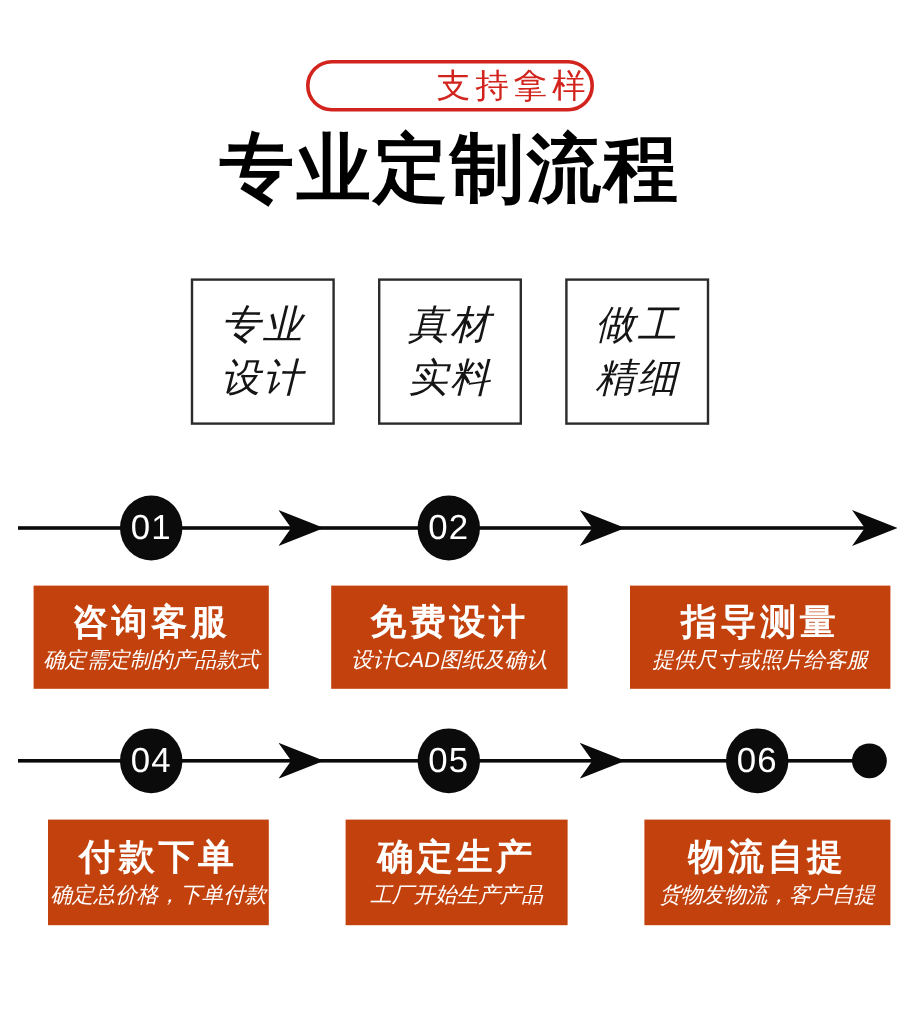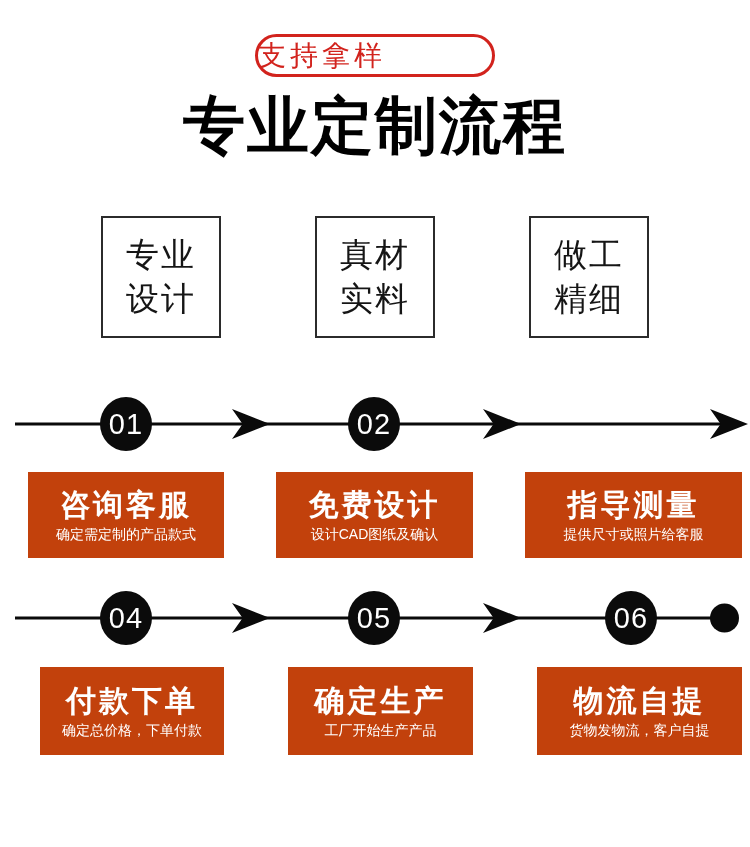--- a/index.html
+++ b/index.html
@@ -9,41 +9,41 @@
     width:750px; height:847px;
     margin:0 auto;
     background:#ffffff;
     overflow:hidden;
     font-family:"Liberation Sans","DejaVu Sans",sans-serif;
     color:#000;
   }
   
   .badge {
     width:240px; height:43px;
-    margin:34px auto 0;
+    margin:50px auto 0;
     border:3px solid var(--accent,#d2231d);
     border-radius:24px;
-    display:flex; align-items:center; justify-content:flex-start;
+    display:flex; align-items:center; justify-content:flex-end;
     color:var(--accent,#d2231d);
     font-size:28px; letter-spacing:4px; font-weight:500;
   }
   
   .title {
     margin-top:10px;
     text-align:center;
     font-size:62px;
     font-weight:900;
     letter-spacing:2px;
     line-height:78px;
     color:#000;
   }
   
   .features {
     margin-top:51px;
-    display:flex; justify-content:center; gap:94px;
+    display:flex; justify-content:center; gap:36px;font-style:italic;
   }
   .feature-box {
     width:120px; height:122px;
     border:2px solid #2b2b2b;
     display:flex; align-items:center; justify-content:center;
     text-align:center;
     font-size:33px; line-height:44px; letter-spacing:2px;
     color:#151515;
     background:#fff;
   }
@@ -89,21 +89,21 @@
   .steps-1 .step-box { height:86px; }
   .steps-2 .step-box { height:88px;margin-left:12px; }
   .step-box {
     background:#c2410c;
     color:#fff;
     display:flex; flex-direction:column;
     align-items:center; justify-content:center;
     gap:7px;
   }
   .step-title { font-size:30px; font-weight:700; letter-spacing:3px; line-height:1; }
-  .step-desc  { font-size:14px; letter-spacing:0; line-height:1; white-space:nowrap; }
+  .step-desc  { font-size:18px; letter-spacing:0; line-height:1; white-space:nowrap;font-style:italic; }
 </style>
 </head>
 <body>
 
 <div class="page" style="--accent: #d2231d;">
 
   <div class="badge">
     <span>支持拿样</span>
   </div>
 

